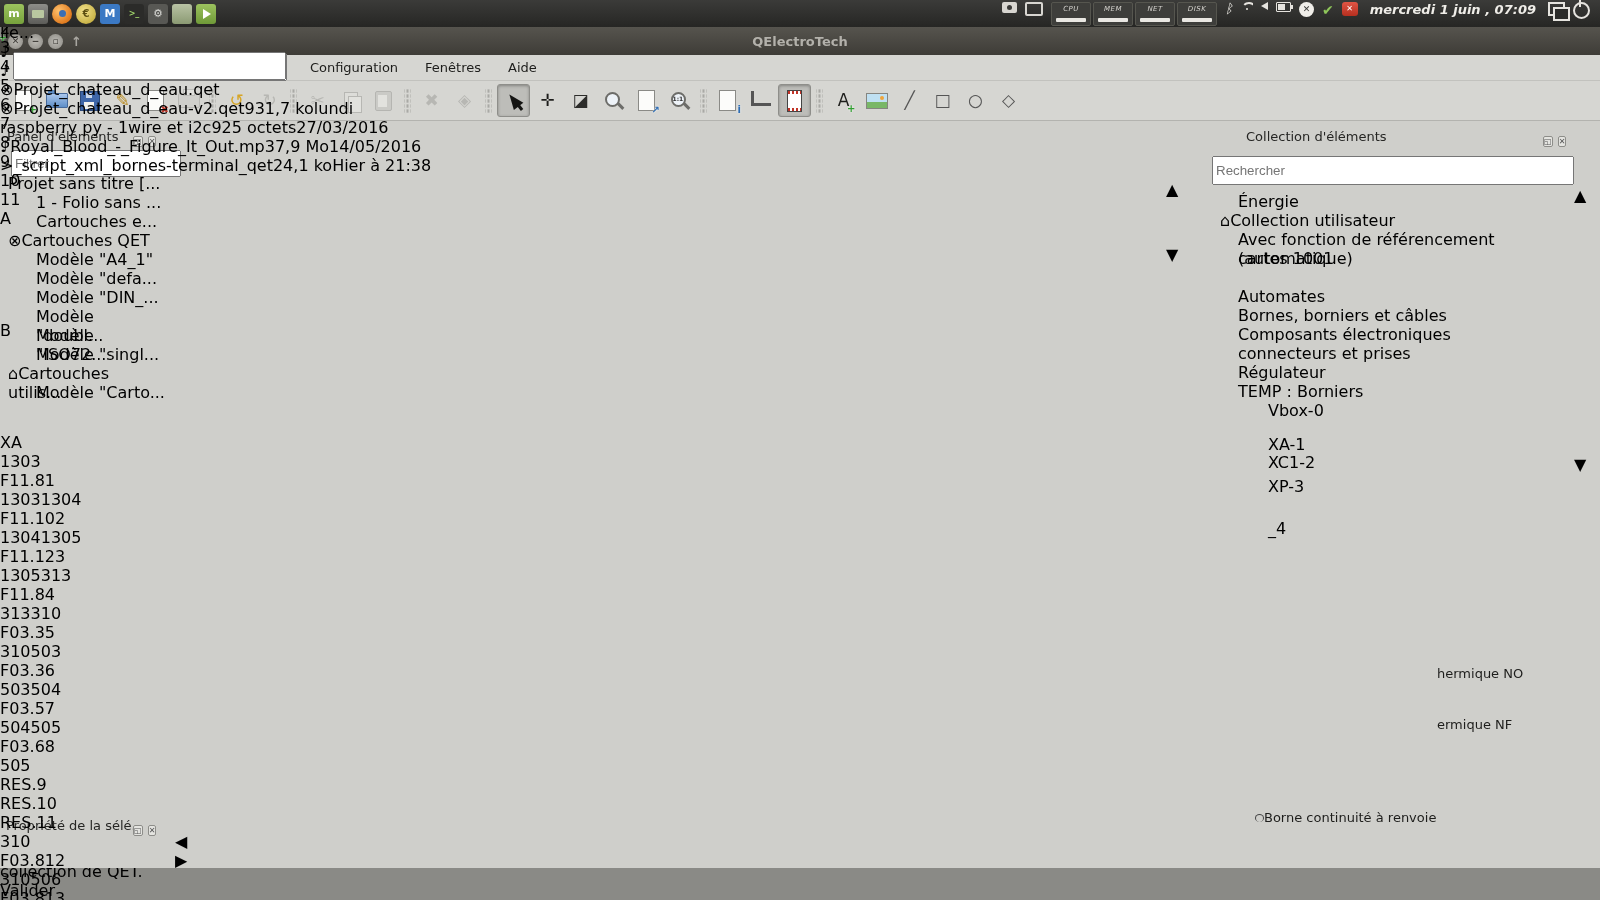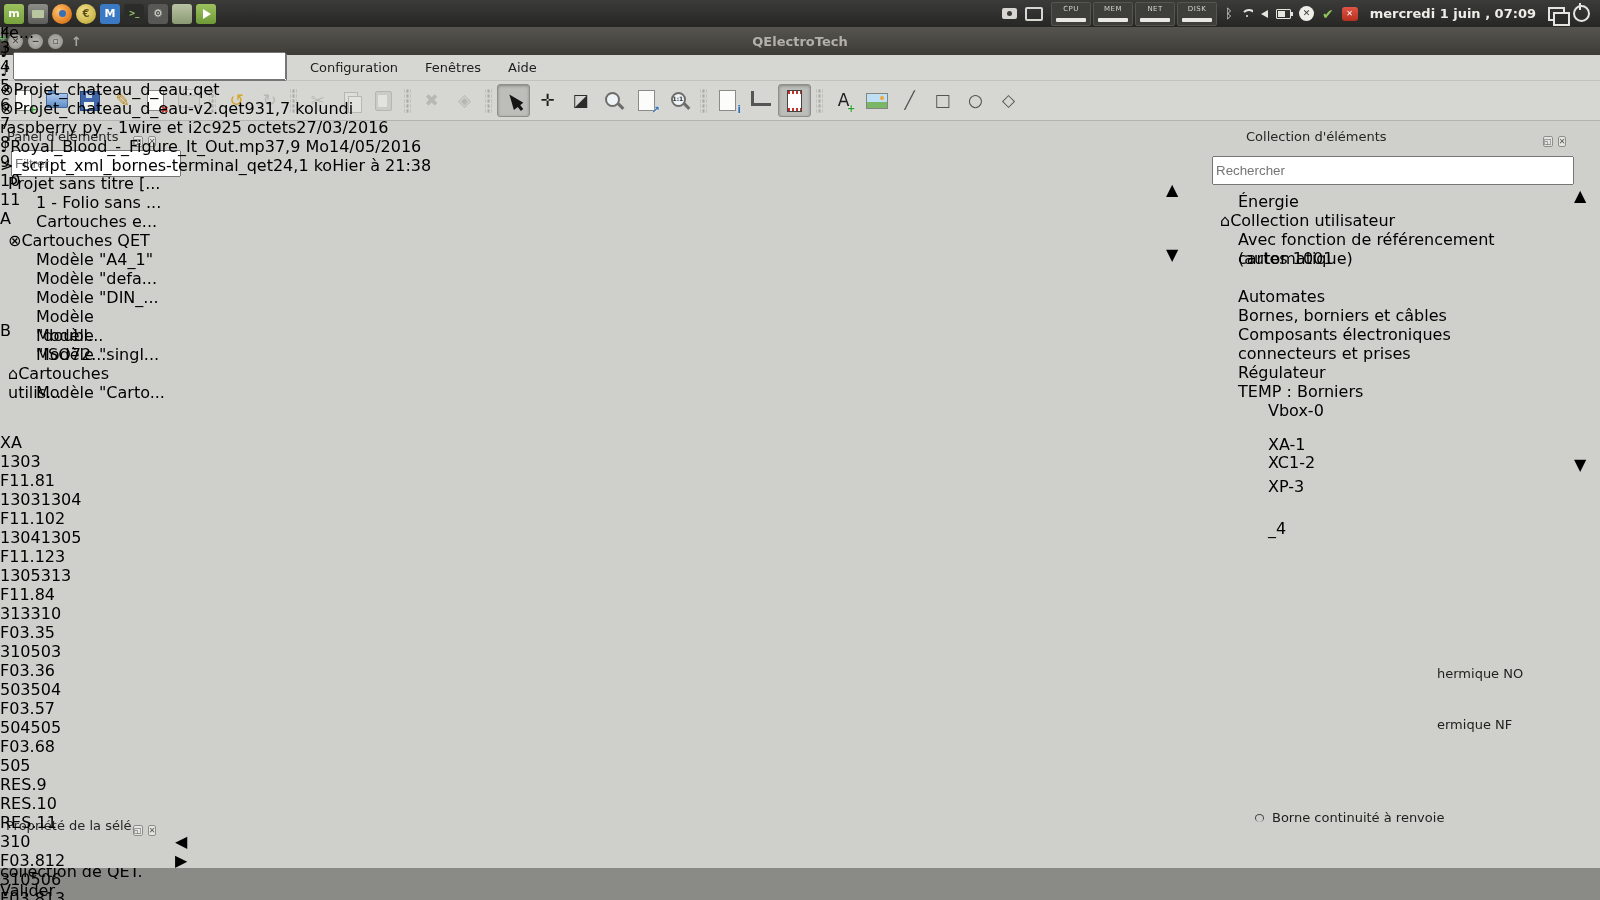--- a/index.html
+++ b/index.html
@@ -13,21 +13,21 @@
   .l-desk i{display:block;width:12px;height:8px;background:#b9c7a0;border-radius:1px;}
   .l-ff{background:radial-gradient(circle at 35% 35%,#ffc26e,#e07b1f 70%);border-radius:50%;}
   .l-ff i{display:block;width:7px;height:7px;border-radius:50%;background:#3b6fb5;}
   .l-coin{background:radial-gradient(circle at 40% 35%,#f2e08a,#b9a22e);border-radius:50%;color:#5c4e10;font-size:10px;}
   .l-wiki{background:#3b79c4;}
   .l-term{background:#2b2b29;color:#9fd46a;font-size:8px;}
   .l-gear{background:#585854;color:#d8d8d4;font-size:11px;}
   .l-files{background:linear-gradient(#b9c3a5,#8b9a73);}
   .l-play{background:linear-gradient(#9cc25e,#6f9a38);}
   .l-play i{display:block;width:0;height:0;border-left:8px solid #fff;border-top:5px solid transparent;border-bottom:5px solid transparent;margin-left:2px;}
-  #tray{margin-left:auto;display:flex;align-items:center;gap:8px;padding-right:10px;}
+  #tray{margin-left:auto;display:flex;align-items:flex-start;gap:8px;padding-right:10px;font-style:italic;}
   .tri{color:#e6e4df;font-size:13px;line-height:1;}
   .cam{width:15px;height:11px;background:#d8d6d1;border-radius:2px;position:relative;}
   .cam::after{content:"";position:absolute;left:5px;top:3px;width:5px;height:5px;border-radius:50%;background:#3a3a38;}
   .scrn{width:14px;height:10px;border:2px solid #d8d6d1;border-radius:2px;}
   .mon{width:38px;height:22px;background:#3e3e3b;border:1px solid #56564f;border-radius:2px;position:relative;}
   .mon b{display:block;font-size:7px;font-weight:normal;color:#d5d3ce;text-align:center;margin-top:2px;letter-spacing:.5px;}
   .mon i{position:absolute;left:4px;right:4px;bottom:3px;height:4px;background:#e9e7e2;border-radius:1px;}
   .wifi{width:12px;height:9px;position:relative;overflow:hidden;}
   .wifi::before{content:"";position:absolute;left:0;top:0;width:12px;height:12px;border:2px solid #e6e4df;border-radius:50%;clip-path:polygon(50% 50%,0 0,100% 0);}
   .wifi::after{content:"";position:absolute;left:5px;top:6px;width:2px;height:2px;background:#e6e4df;border-radius:50%;}
@@ -479,21 +479,21 @@
       <div class="trow" style="height: 19px; padding-left: 26px;"><span class="arr-closed"></span><span class="ic ic-folder"></span><span class="tlabel">Régulateur</span></div>
       <div class="trow" style="height: 19px; padding-left: 26px;"><span class="arr-open"></span><span class="ic ic-folder"></span><span class="tlabel">TEMP : Borniers</span></div>
       <div class="trow" style="height: 34px; padding-left: 56px;"><span style="width: 9px;"></span><span class="th th-vbox"></span><span class="tlabel">Vbox-0</span></div>
       <div class="trow sel" style="height: 18px; padding-left: 56px;"><span style="width: 9px;"></span><span class="th th-xa"></span><span class="tlabel">XA-1</span></div>
       <div class="trow" style="height: 24px; padding-left: 56px;"><span style="width: 9px;"></span><span class="th th-xc"></span><span class="tlabel">XC1-2</span></div>
       <div class="trow" style="height: 42px; padding-left: 56px;"><span style="width: 9px;"></span><span class="th th-xp"></span><span class="tlabel">XP-3</span></div>
       <div class="trow" style="height: 48px; padding-left: 56px;"><span style="width: 9px;"></span><span class="th th-single"></span><span class="tlabel">_4</span></div>
     </div>
   <div class="abs" style="left:1437px;top:666px;font-size:13px;color:#1e1e1c;">hermique NO</div>
   <div class="abs" style="left:1437px;top:717px;font-size:13px;color:#1e1e1c;">ermique NF</div>
-  <div class="abs" style="left:1255px;top:810px;display:flex;align-items:center;gap:8px;font-size:13px;color:#1e1e1c;">
+  <div class="abs" style="left:1255px;top:810px;display:flex;align-items:center;font-size:13px;color:#1e1e1c;">
     <span style="display:inline-block;width:7px;height:7px;border:1px solid #444;border-radius:50%;border-bottom:none;position:relative;"></span>
     <span>Borne continuité à renvoie</span>
   </div>
   <div class="abs sb" style="left:1574px;top:186px;width:16px;height:644px;">
     <span class="sb-ar" style="top:1px;width:14px;">▲</span>
     <div class="sb-thumb" style="left:1px;right:1px;top:126px;height:250px;"></div>
     <span class="sb-ar" style="bottom:1px;width:14px;">▼</span>
   </div>
 
   <div class="dlg" id="dlg-fc" style="left:10px;top:405px;width:673px;height:410px;z-index:10;">

